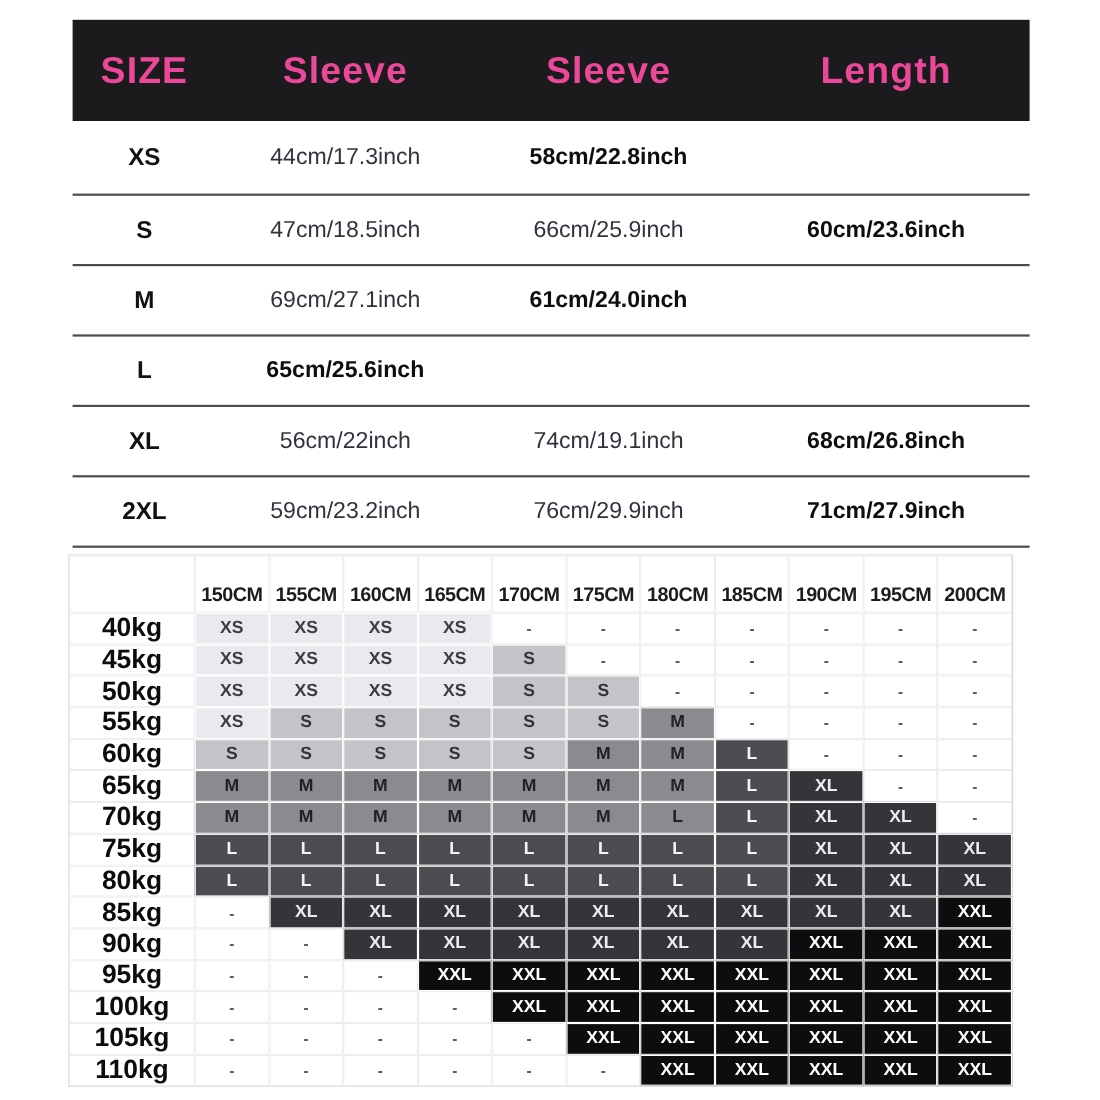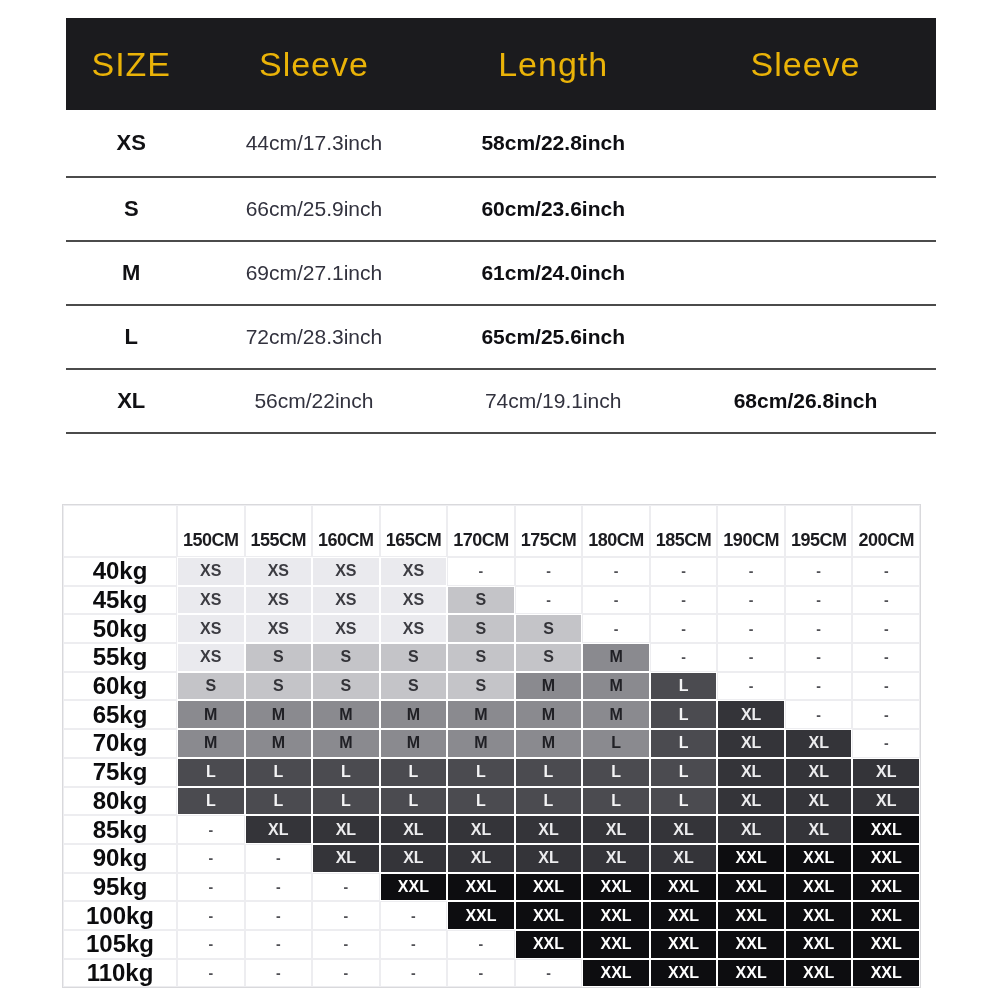--- a/index.html
+++ b/index.html
@@ -19,26 +19,27 @@
   
   .size-table {
     position: absolute;
     left: 66px;
     top: 18px;
     width: 870px;
   }
   .st-header {
     height: 92px;
     background: #1b1b1e;
-    color: #eab308;
+    color: #ec4899;
     display: grid;
     grid-template-columns: 15% 27% 28% 30%;
     align-items: center;
     font-size: 34px;
     letter-spacing: 1px;
+    font-weight: bold;
   }
   .st-header > span { text-align: center; }
   .st-row {
     display: grid;
     grid-template-columns: 15% 27% 28% 30%;
     align-items: center;
     height: 62px;
     border-bottom: 2px solid #4b4b4b;
     font-size: 21px;
   }
@@ -97,49 +98,55 @@
 </style>
 </head>
 <body>
 
 <div id="page">
 
   <div class="size-table">
     <div class="st-header">
       <span>SIZE</span>
       <span>Sleeve</span>
+      <span>Sleeve</span>
       <span>Length</span>
-      <span>Sleeve</span>
     </div>
     <div id="size-rows">
         <div class="st-row">
           <span class="st-size">XS</span>
           <span class="st-dim">44cm/17.3inch</span>
           <span class="st-sleeve">58cm/22.8inch</span>
         </div>
         <div class="st-row">
           <span class="st-size">S</span>
+          <span class="st-dim">47cm/18.5inch</span>
           <span class="st-dim">66cm/25.9inch</span>
           <span class="st-sleeve">60cm/23.6inch</span>
         </div>
         <div class="st-row">
           <span class="st-size">M</span>
           <span class="st-dim">69cm/27.1inch</span>
           <span class="st-sleeve">61cm/24.0inch</span>
         </div>
         <div class="st-row">
           <span class="st-size">L</span>
-          <span class="st-dim">72cm/28.3inch</span>
           <span class="st-sleeve">65cm/25.6inch</span>
         </div>
         <div class="st-row">
           <span class="st-size">XL</span>
           <span class="st-dim">56cm/22inch</span>
           <span class="st-dim">74cm/19.1inch</span>
           <span class="st-sleeve">68cm/26.8inch</span>
+        </div>
+        <div class="st-row">
+          <span class="st-size">2XL</span>
+          <span class="st-dim">59cm/23.2inch</span>
+          <span class="st-dim">76cm/29.9inch</span>
+          <span class="st-sleeve">71cm/27.9inch</span>
         </div>
       </div>
   </div>
 
   <div id="fit-matrix" class="fit-matrix">
       <div class="fm-cell fm-corner"></div>
       <div class="fm-cell fm-h">150CM</div>
       <div class="fm-cell fm-h">155CM</div>
       <div class="fm-cell fm-h">160CM</div>
       <div class="fm-cell fm-h">165CM</div>

